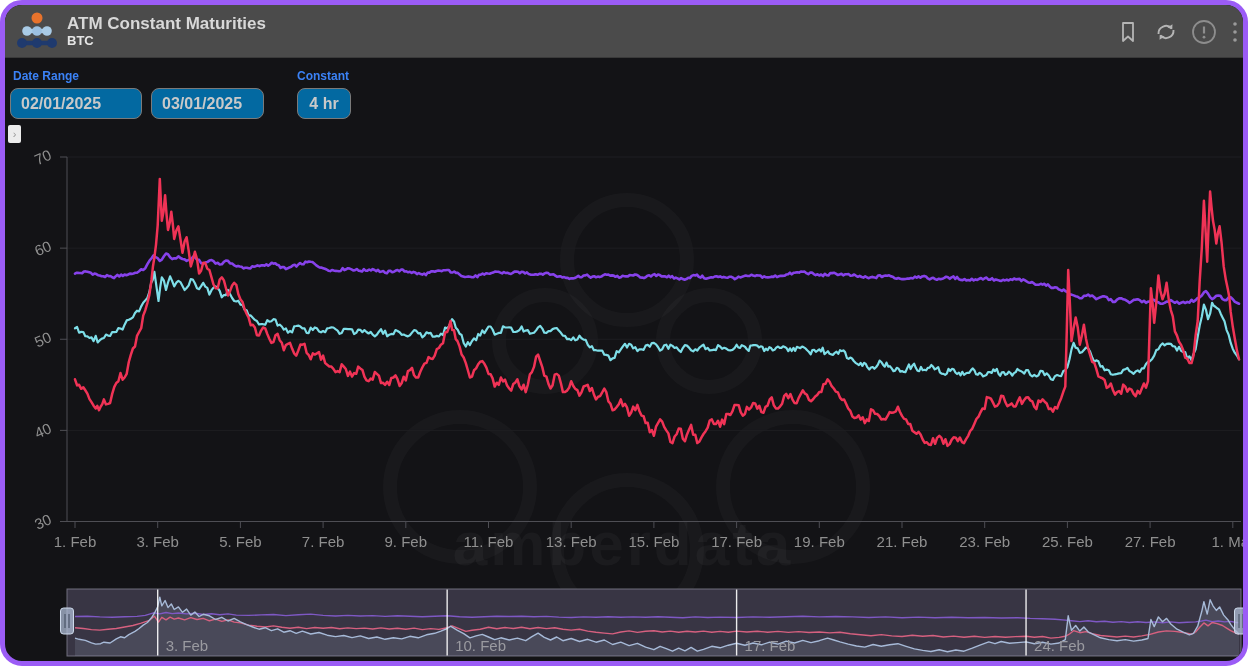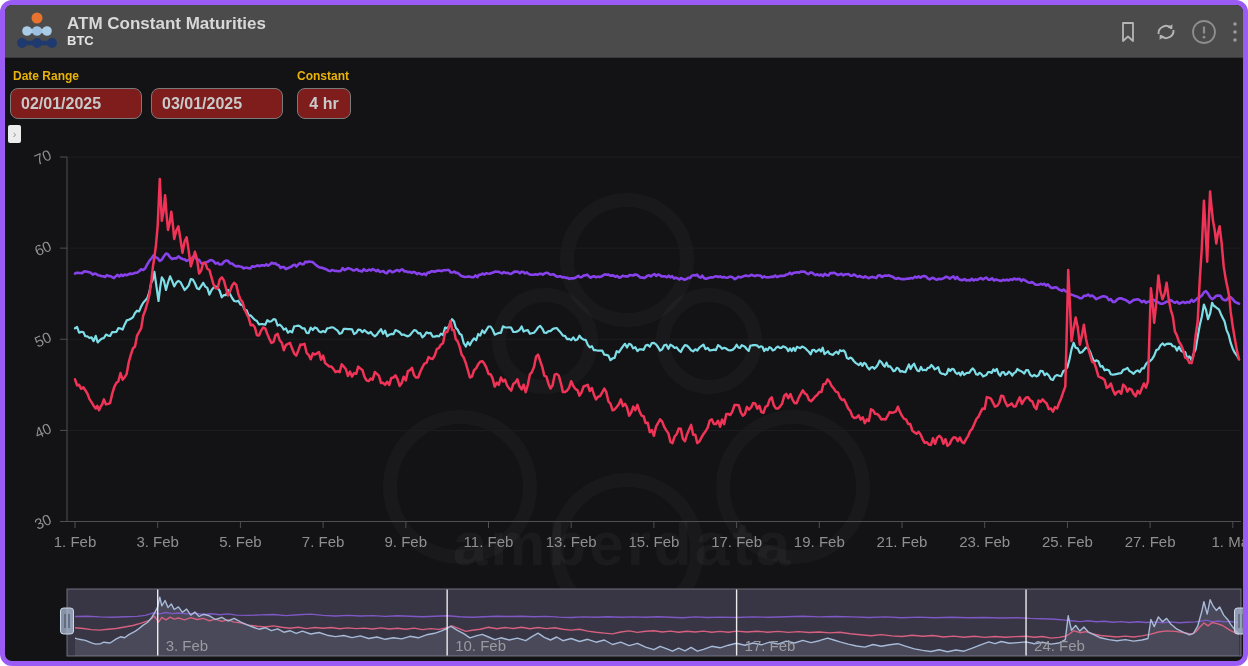--- a/index.html
+++ b/index.html
@@ -1,33 +1,33 @@
 <!DOCTYPE html>
 <html><head>
 <meta charset="utf-8">
 <style>
   html,body{margin:0;padding:0;background:#ffffff;width:1248px;height:666px;
     font-family:"Liberation Sans",sans-serif;}
   .window{position:absolute;inset:0;width:1248px;height:666px;box-sizing:border-box;
-    border:5px solid #9b5cf6;border-radius:12px;background:#131316;overflow:hidden;}
+    border:5px solid #9b5cf6;border-radius:22px;background:#131316;overflow:hidden;}
   .header{position:absolute;left:0;top:0;right:0;height:53px;background:#4b4b4b;
     border-bottom:1px solid #3a3a3a;display:flex;align-items:center;padding-left:8px;box-sizing:border-box;}
   .titles{margin-left:8px;}
   .title{font-size:17px;font-weight:bold;color:#d8d8d8;line-height:18px;}
   .subtitle{font-size:13px;font-weight:bold;color:#e5e5e5;line-height:14px;margin-top:1px;}
   .header-icons{position:absolute;right:2px;top:0;height:53px;display:flex;align-items:center;gap:12px;}
   .hicon{width:26px;height:26px;display:flex;align-items:center;justify-content:center;cursor:pointer;}
-  .label{position:absolute;font-size:12px;font-weight:bold;color:#eab308;}
+  .label{position:absolute;font-size:12px;font-weight:bold;color:#3b82f6;}
   .lbl-dr{left:8px;top:64px;}
   .lbl-int{left:292px;top:64px;}
-  .inp{position:absolute;background:#7f1d1d;border:1px solid #7a7a7a;border-radius:8px;
+  .inp{position:absolute;background:#0369a1;border:1px solid #7a7a7a;border-radius:8px;
     color:#c9c9c9;font-size:16px;font-weight:bold;font-family:"Liberation Sans",sans-serif;
     box-sizing:border-box;}
   .inp-start{left:5px;top:83px;width:132px;height:31px;padding-left:10px;}
-  .inp-end{left:146px;top:83px;width:132px;height:31px;padding-left:10px;}
+  .inp-end{left:146px;top:83px;width:113px;height:31px;padding-left:10px;}
   .box-int{left:292px;top:83px;width:54px;height:31px;line-height:29px;text-align:center;cursor:pointer;}
   .expand-btn{position:absolute;left:3px;top:120px;width:13px;height:18px;background:#ececec;
     border-radius:2px;color:#999;font-size:11px;line-height:18px;text-align:center;cursor:pointer;}
   #chart-svg{position:absolute;left:0;top:0;width:1248px;height:666px;}
   svg text{font-family:"Liberation Sans",sans-serif;}
 </style>
 </head>
 <body>
 
 <div class="window">

